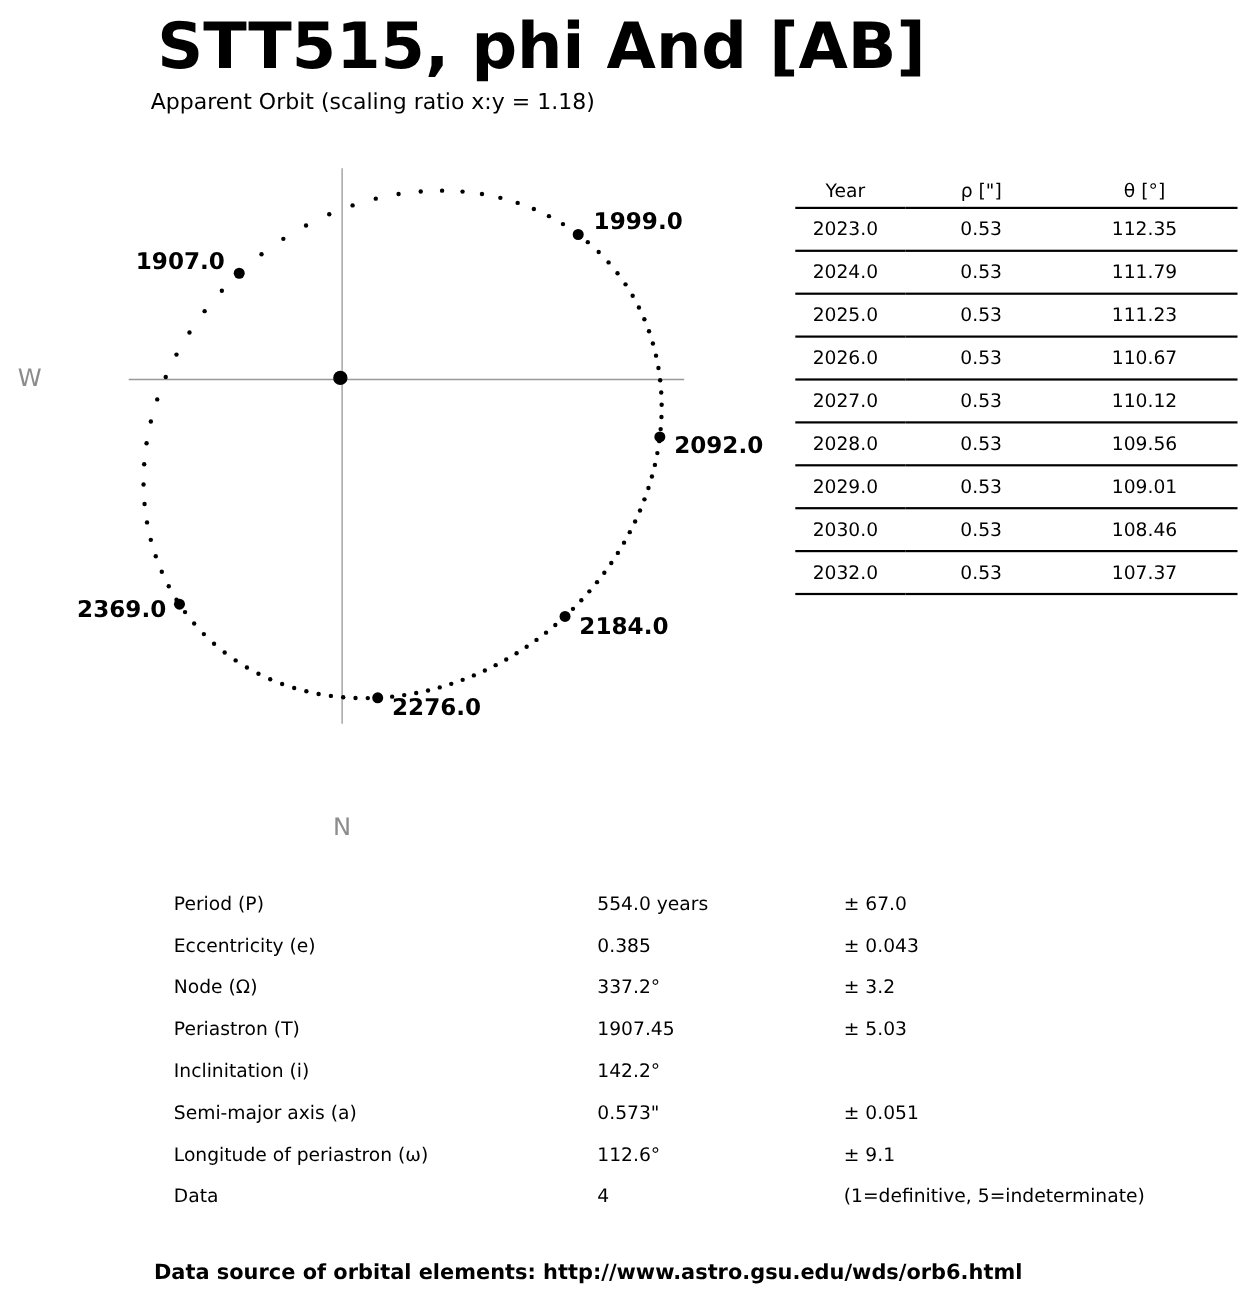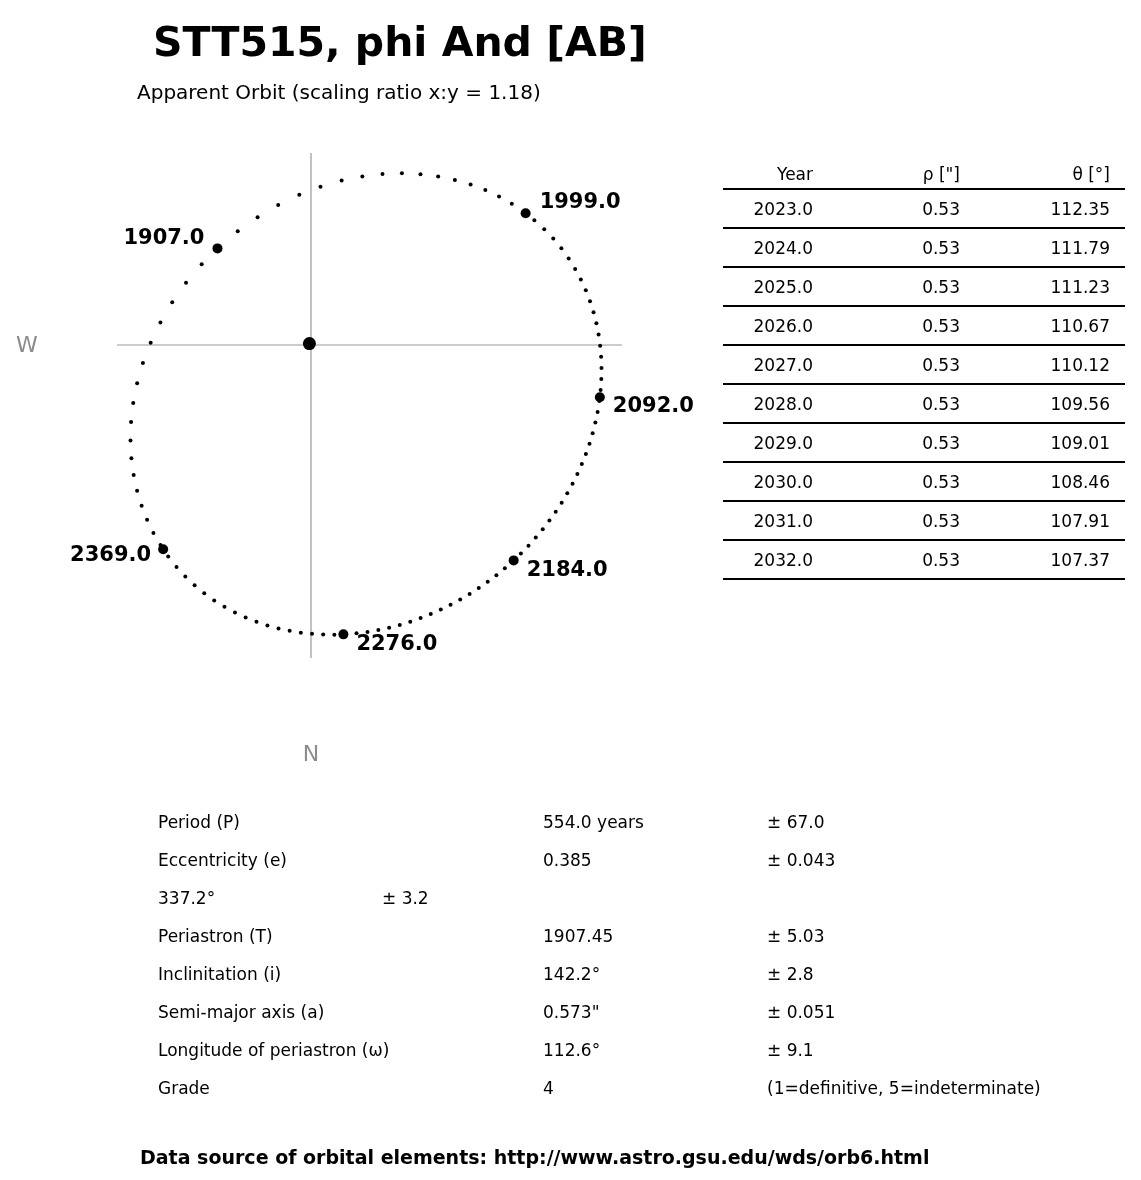--- a/index.html
+++ b/index.html
@@ -1,38 +1,38 @@
 <!DOCTYPE html>
 <html><head>
 <meta charset="utf-8">
 <style>
   html,body{margin:0;padding:0;background:#fff;}
   body{width:1141px;height:1180px;position:relative;font-family:"DejaVu Sans",sans-serif;color:#000;overflow:hidden;}
 
   .page-title{
-    position:absolute;left:141px;top:6px;margin:12px;
-    font-size:41px;font-weight:bold;letter-spacing:0;white-space:nowrap;
+    position:absolute;left:141px;top:6px;margin:2px;
+    font-size:58px;font-weight:bold;letter-spacing:0;white-space:nowrap;
   }
   .page-subtitle{
     position:absolute;left:137px;top:80px;
     font-size:20px;white-space:nowrap;
   }
 
   #orbit-svg{position:absolute;left:0;top:0;}
   .epoch-label{font-size:21px;font-weight:bold;fill:#000;font-family:"DejaVu Sans",sans-serif;}
   .orient-label{font-size:22px;font-family:"DejaVu Sans",sans-serif;}
 
   #ephem-table{
     position:absolute;left:723px;top:160px;
     border-collapse:collapse;font-size:17px;table-layout:fixed;width:402px;
   }
   #ephem-table th{font-weight:normal;height:26px;}
   #ephem-table td{height:35px;}
   #ephem-table th,#ephem-table td{
-    text-align:right;border-bottom:2px solid #000;white-space:nowrap;
+    text-align:center;border-bottom:2px solid #000;white-space:nowrap;
   }
   #ephem-table th:nth-child(1),#ephem-table td:nth-child(1){padding-right:10px;}
   #ephem-table th:nth-child(2),#ephem-table td:nth-child(2){padding-right:10px;}
   #ephem-table th:nth-child(3),#ephem-table td:nth-child(3){padding-right:15px;}
 
   #elements{position:absolute;left:158px;top:794px;width:930px;font-size:17px;}
   .el-row{display:flex;height:38px;align-items:flex-end;}
   .el-label{width:385px;}
   .el-value{width:224px;}
   .el-error{flex:1;}
@@ -220,67 +220,62 @@
         <td>2029.0</td>
         <td>0.53</td>
         <td>109.01</td>
       </tr>
       <tr>
         <td>2030.0</td>
         <td>0.53</td>
         <td>108.46</td>
       </tr>
       <tr>
-        <td>2031.0</td>
-        <td>0.53</td>
-        <td>107.91</td>
-      </tr>
-      <tr>
         <td>2032.0</td>
         <td>0.53</td>
         <td>107.37</td>
       </tr>
     </tbody>
 </table>
 
 <div id="elements">
     <div class="el-row">
       <div class="el-label">Period (P)</div>
       <div class="el-value">554.0 years</div>
       <div class="el-error">± 67.0</div>
     </div>
     <div class="el-row">
       <div class="el-label">Eccentricity (e)</div>
       <div class="el-value">0.385</div>
       <div class="el-error">± 0.043</div>
     </div>
     <div class="el-row">
+      <div class="el-label">Node (Ω)</div>
       <div class="el-value">337.2°</div>
       <div class="el-error">± 3.2</div>
     </div>
     <div class="el-row">
       <div class="el-label">Periastron (T)</div>
       <div class="el-value">1907.45</div>
       <div class="el-error">± 5.03</div>
     </div>
     <div class="el-row">
       <div class="el-label">Inclinitation (i)</div>
       <div class="el-value">142.2°</div>
-      <div class="el-error">± 2.8</div>
     </div>
     <div class="el-row">
       <div class="el-label">Semi-major axis (a)</div>
       <div class="el-value">0.573"</div>
       <div class="el-error">± 0.051</div>
     </div>
     <div class="el-row">
       <div class="el-label">Longitude of periastron (ω)</div>
       <div class="el-value">112.6°</div>
       <div class="el-error">± 9.1</div>
     </div>
     <div class="el-row">
-      <div class="el-label">Grade</div>
+      <div class="el-label">Data</div>
       <div class="el-value">4</div>
       <div class="el-error">(1=definitive, 5=indeterminate)</div>
     </div>
   </div>
 
 <div class="footer-note">Data source of orbital elements: http://www.astro.gsu.edu/wds/orb6.html</div>
 
 </body></html>

